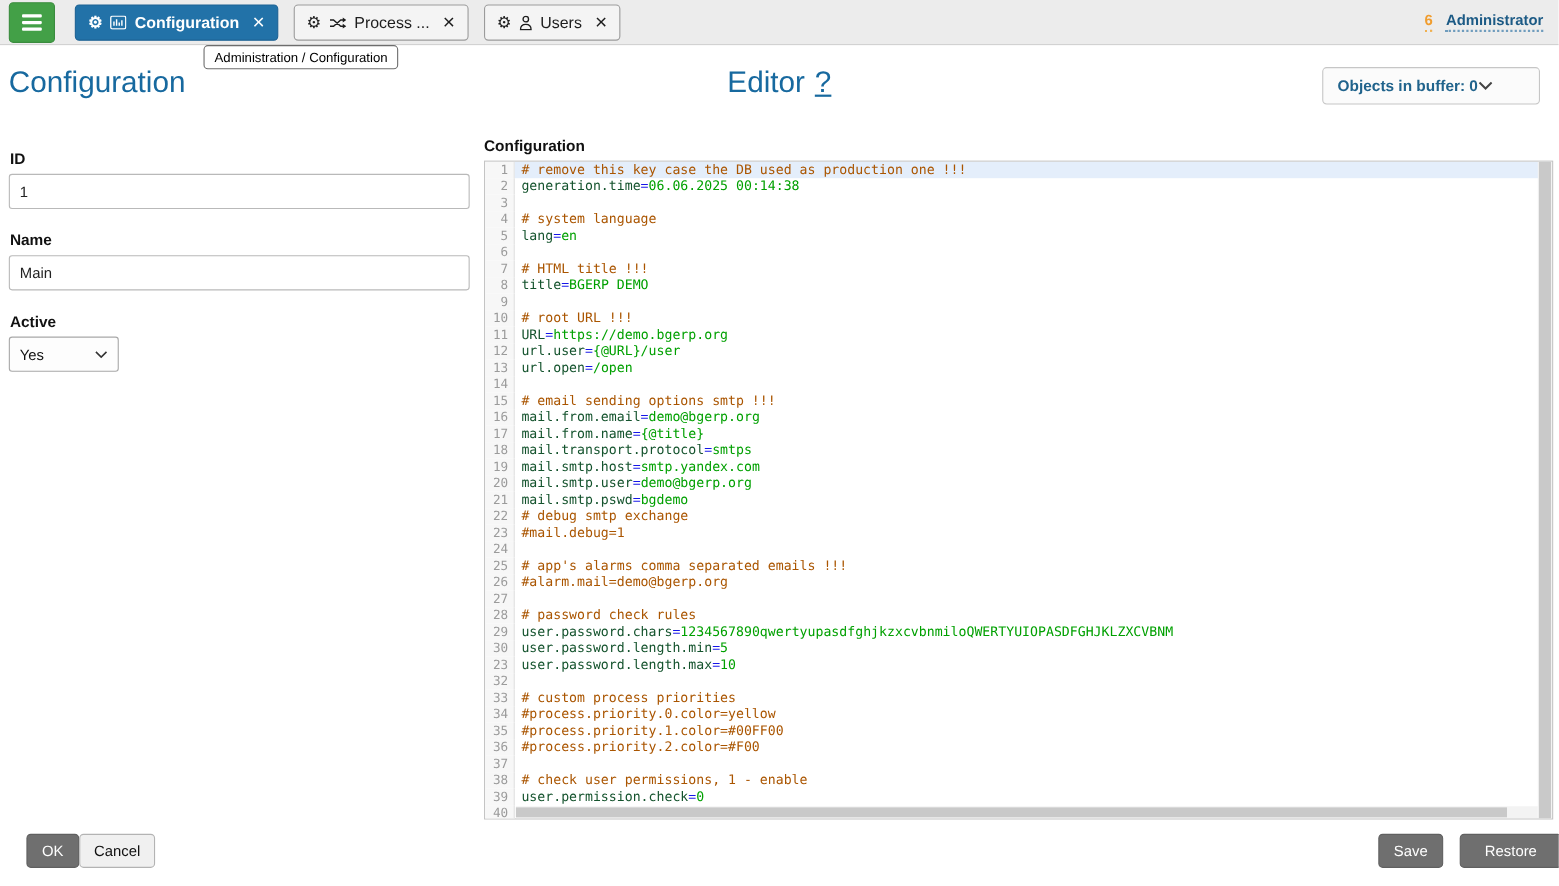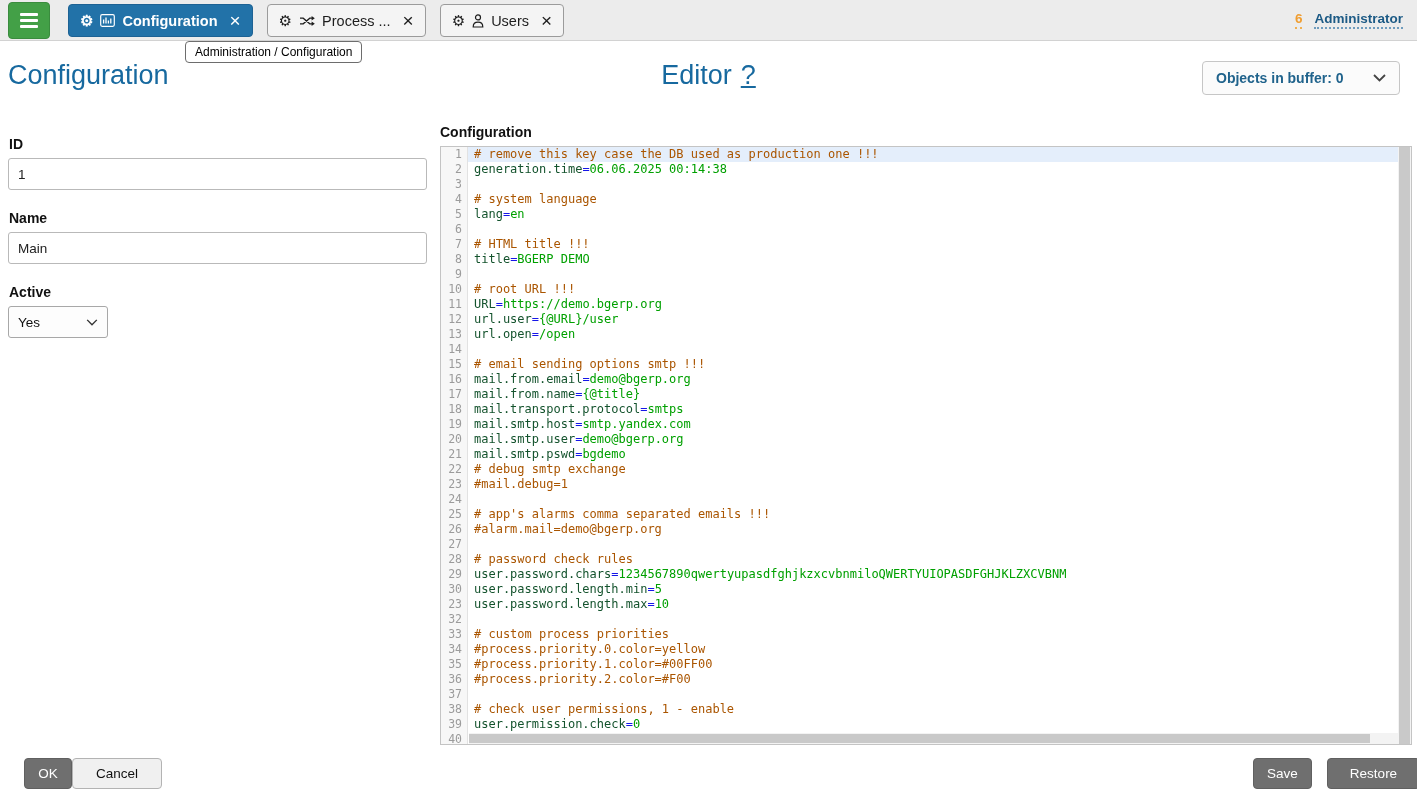--- a/index.html
+++ b/index.html
@@ -19,21 +19,21 @@
   .user-area { position:absolute; right:14px; top:11px; display:flex; gap:12px; font-size:13.5px; font-weight:bold; }
   .user-count { color:#f09d2f; border-bottom:2px dotted #f0b050; padding-bottom:1px; cursor:pointer; }
   .user-name  { color:#1c5a85; border-bottom:2px dotted #6f9cbd; padding-bottom:1px; cursor:pointer; }
 
   .tooltip { position:absolute; left:185px; top:41px; background:#fff; border:1px solid #6d6d6d; border-radius:4px; padding:3px 9px; font-size:12px; color:#000; z-index:10; white-space:nowrap; }
 
   
   .page-title { position:absolute; left:8px; top:60px; font-size:27px; color:#17699f; font-weight:normal; }
   .editor-heading { position:absolute; left:0; top:60px; width:1417px; text-align:center; font-size:27px; color:#17699f; }
   .editor-heading .help { text-decoration:underline; margin-left:9px; color:#17699f; cursor:pointer; }
-  .buffer-box { position:absolute; right:17px; top:61px; width:198px; height:34px; background:#fbfbfb; border:1px solid #c6c6c6; border-radius:4px; display:flex; align-items:center; justify-content:space-between; padding:0 13px; font-size:14px; font-weight:bold; color:#20638c; cursor:pointer; }
+  .buffer-box { position:absolute; right:17px; top:61px; width:198px; height:34px; background:#fbfbfb; border:1px solid #c6c6c6; border-radius:4px; display:flex; align-items:center; padding:0 13px; font-size:14px; font-weight:bold; color:#20638c; cursor:pointer; }
 
   
   .form-col { position:absolute; left:8px; top:136px; width:419px; }
   .form-label { font-weight:bold; font-size:14px; color:#111; margin:0 0 6px 1px; }
   .text-input { width:419px; height:32px; border:1px solid #b9b9b9; border-radius:3px; padding:0 9px; font-size:13.5px; color:#222; background:#fff; margin-bottom:20px; font-family:"Liberation Sans",sans-serif; }
   .select-box { width:100px; height:32px; border:1px solid #a8a8a8; border-radius:3px; background:#fdfdfd; display:flex; align-items:center; justify-content:space-between; padding:0 9px; font-size:13.5px; color:#111; cursor:pointer; }
 
   
   .editor-col { position:absolute; left:440px; top:124px; width:972px; }
   .editor-label { font-weight:bold; font-size:14px; color:#111; margin-bottom:6px; }
@@ -49,21 +49,21 @@
   .vscroll { position:absolute; top:0; right:0; width:13px; height:597px; background:#f3f3f3; }
   .vscroll .thumb { position:absolute; left:1px; right:1px; top:0; height:100%; background:#c9c9c9; }
   .hscroll { position:absolute; left:28px; right:13px; bottom:0; height:11px; background:#f3f3f3; }
   .hscroll .thumb { position:absolute; top:1px; bottom:1px; left:0; width:97%; background:#c9c9c9; }
 
   
   .btn { position:absolute; height:31px; border-radius:4px; font-size:13.5px; display:flex; align-items:center; justify-content:center; cursor:pointer; }
   .btn-dark  { background:#6f6f6f; color:#fff; border:1px solid #606060; }
   .btn-light { background:#f0f0f0; color:#111; border:1px solid #b3b3b3; }
   #btn-ok      { left:24px;    top:758px; width:48px; }
-  #btn-cancel  { left:72px;   top:758px; width:90px; }
+  #btn-cancel  { left:72px;   top:758px; width:69px; }
   #btn-save    { left:1253px; top:758px; width:59px; }
   #btn-restore { left:1327px; top:758px; width:93px; }
 </style>
 </head>
 <body>
 
 <div class="topbar">
   <div class="menu-btn">
     <div class="bar"></div>
     <div class="bar"></div>

